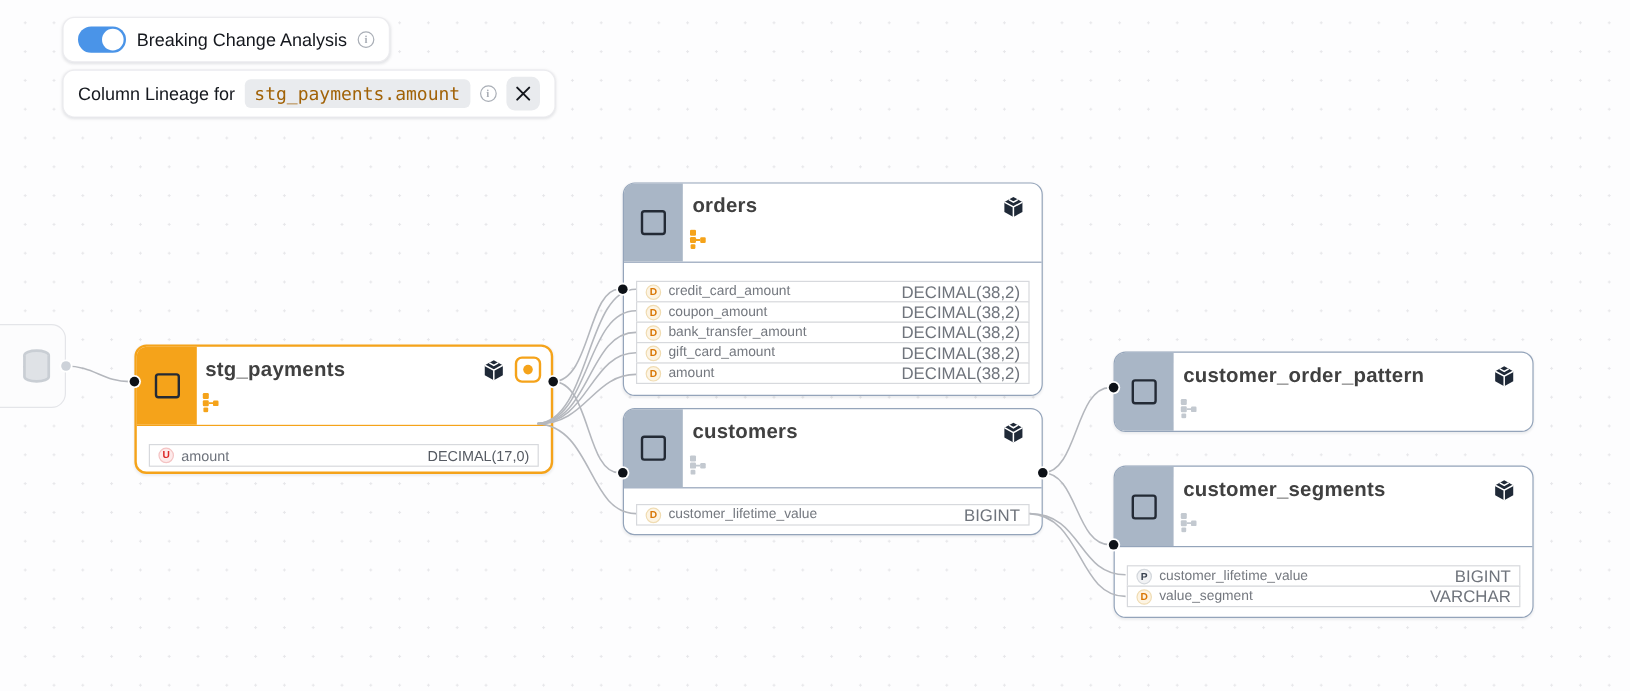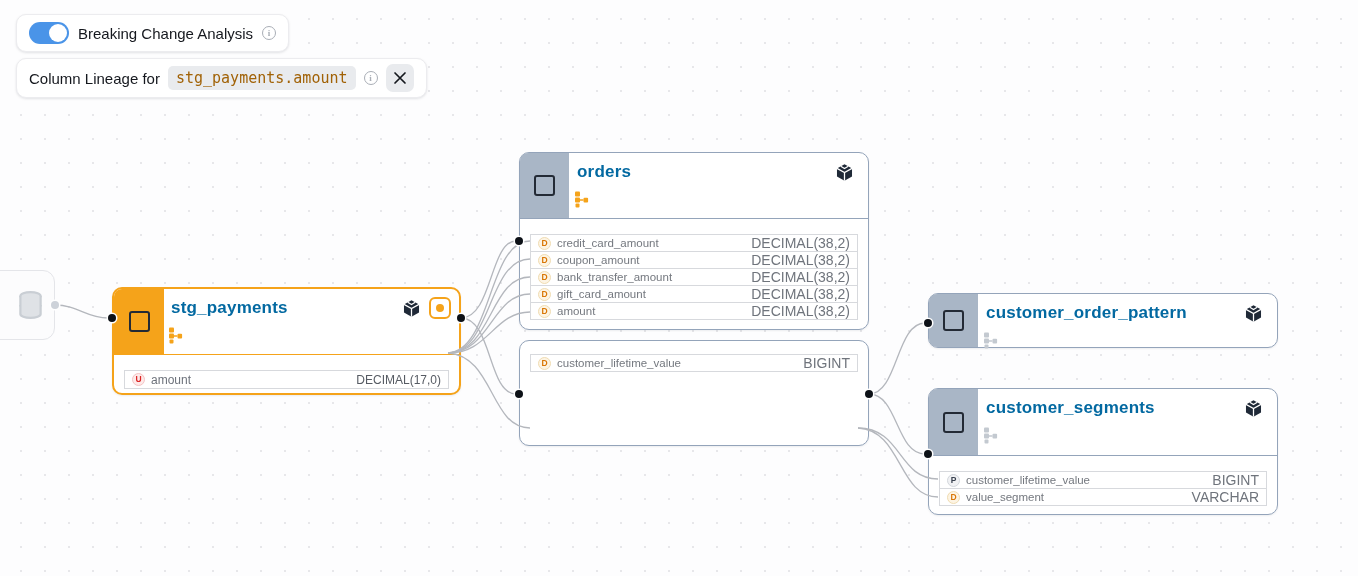--- a/index.html
+++ b/index.html
@@ -12,21 +12,21 @@
     background-position:9px 7px;
     position:relative;
     color:#15181e;
   }
   .canvas { position:absolute; inset:0; }
 
   
   .card {
     position:absolute; background:#fff; border:1px solid #ececef; border-radius:10px;
     box-shadow:0 1px 3px rgba(16,24,40,.08), 0 1px 2px rgba(16,24,40,.04);
-    display:flex; align-items:center; z-index:10;
+    display:flex; align-items:center; z-index:10;margin-left:36px;
   }
   .card1 { left:16px; top:14px; height:38px; padding:0 12px; gap:9px; }
   .card2 { left:16px; top:58px; height:40px; padding:0 12px; gap:8px; }
   .toggle { width:40px; height:22px; border-radius:11px; position:relative; cursor:pointer; }
   .toggle .knob { position:absolute; right:2px; top:2px; width:18px; height:18px; border-radius:50%; background:#fff; }
   .card-label { font-size:15px; color:#15181e; white-space:nowrap; }
   .info {
     width:14px; height:14px; border:1.2px solid #a9aeb6; border-radius:50%;
     display:inline-flex; align-items:center; justify-content:center;
     font-size:9px; color:#a9aeb6; font-weight:700; flex:0 0 auto;
@@ -50,21 +50,21 @@
   .nhead { position:relative; width:100%; }
   .nhead.divided { border-bottom:1.5px solid #94a4ba; }
   .node.orange .nhead.divided { border-bottom:1.5px solid #f5a31a; }
   .sidebar {
     position:absolute; left:0; top:0; bottom:0; width:49px; background:#a9b6c6;
     border-radius:8px 0 0 0; display:flex; align-items:center; justify-content:center;
   }
   .sidebar.full { border-radius:8px 0 0 8px; }
   .node.orange .sidebar { background:#f5a31a; width:50px; }
   .checkbox { width:21px; height:21px; border:2.5px solid #232a35; border-radius:3px; background:transparent; cursor:pointer; }
-  .ntitle { position:absolute; left:57px; top:9px; font-size:17px; font-weight:700; letter-spacing:.2px; color:#0369a1; white-space:nowrap; }
+  .ntitle { position:absolute; left:57px; top:9px; font-size:17px; font-weight:700; letter-spacing:.2px; color:#404040; white-space:nowrap; }
   .hier { position:absolute; left:54px; top:38px; }
   .hier.on  { color:#f5a31a; }
   .hier.off { color:#c3c9d0; }
   .cube { position:absolute; top:10px; right:14px; color:#1f2937; }
   .node.orange .cube { right:38px; }
   .focusicon {
     position:absolute; top:8px; right:8px; width:22px; height:22px;
     border:2px solid #f5a31a; border-radius:6px; background:#fff;
     display:flex; align-items:center; justify-content:center;
   }
@@ -209,30 +209,49 @@
       </div>
       <div class="crow">
         <span class="badge b-D">D</span>
         <span class="cname">amount</span>
         <span class="ctype">DECIMAL(38,2)</span>
       </div>
     </div>
   </div>
 
   <div class="node" style="left:519px; top:340px; width:350px; height:106px;">
+    <div class="nhead divided" style="height:66px;">
+      <div class="sidebar">
+        <div class="checkbox"></div>
+      </div>
+      <div class="ntitle">customers</div>
+      <svg class="hier off" width="17" height="17" viewBox="0 0 17 17">
+        <g fill="currentColor">
+          <rect x="1" y="0.5" width="5" height="5" rx="1"></rect>
+          <rect x="1" y="6.5" width="5" height="5" rx="1"></rect>
+          <rect x="1.5" y="12.5" width="4" height="4" rx="1"></rect>
+          <rect x="9.5" y="6.8" width="4.6" height="4.6" rx="1"></rect>
+        </g>
+        <path d="M6 9 H9.5" stroke="currentColor" stroke-width="1.5"></path>
+      </svg>
+      <svg class="cube" width="19" height="19" viewBox="0 0 24 24">
+        <path d="M12 1.5 L21.5 6.8 V17.2 L12 22.5 L2.5 17.2 V6.8 Z" fill="currentColor"></path>
+        <path d="M2.5 6.8 L12 12 L21.5 6.8 M12 12 V22.5 M7.3 4.2 L12 6.9 L16.7 4.2" stroke="#fff" stroke-width="1.6" fill="none"></path>
+      </svg>
+    </div>
     <div class="cols" style="padding-top:13px;">
       <div class="crow">
         <span class="badge b-D">D</span>
         <span class="cname">customer_lifetime_value</span>
         <span class="ctype">BIGINT</span>
       </div>
     </div>
   </div>
 
-  <div class="node" style="left:928px; top:293px; width:350px; height:55px;text-decoration:underline;">
+  <div class="node" style="left:928px; top:293px; width:350px; height:67px;text-decoration:underline;">
     <div class="nhead" style="height:100%;">
       <div class="sidebar full">
         <div class="checkbox"></div>
       </div>
       <div class="ntitle">customer_order_pattern</div>
       <svg class="hier off" width="17" height="17" viewBox="0 0 17 17">
         <g fill="currentColor">
           <rect x="1" y="0.5" width="5" height="5" rx="1"></rect>
           <rect x="1" y="6.5" width="5" height="5" rx="1"></rect>
           <rect x="1.5" y="12.5" width="4" height="4" rx="1"></rect>

